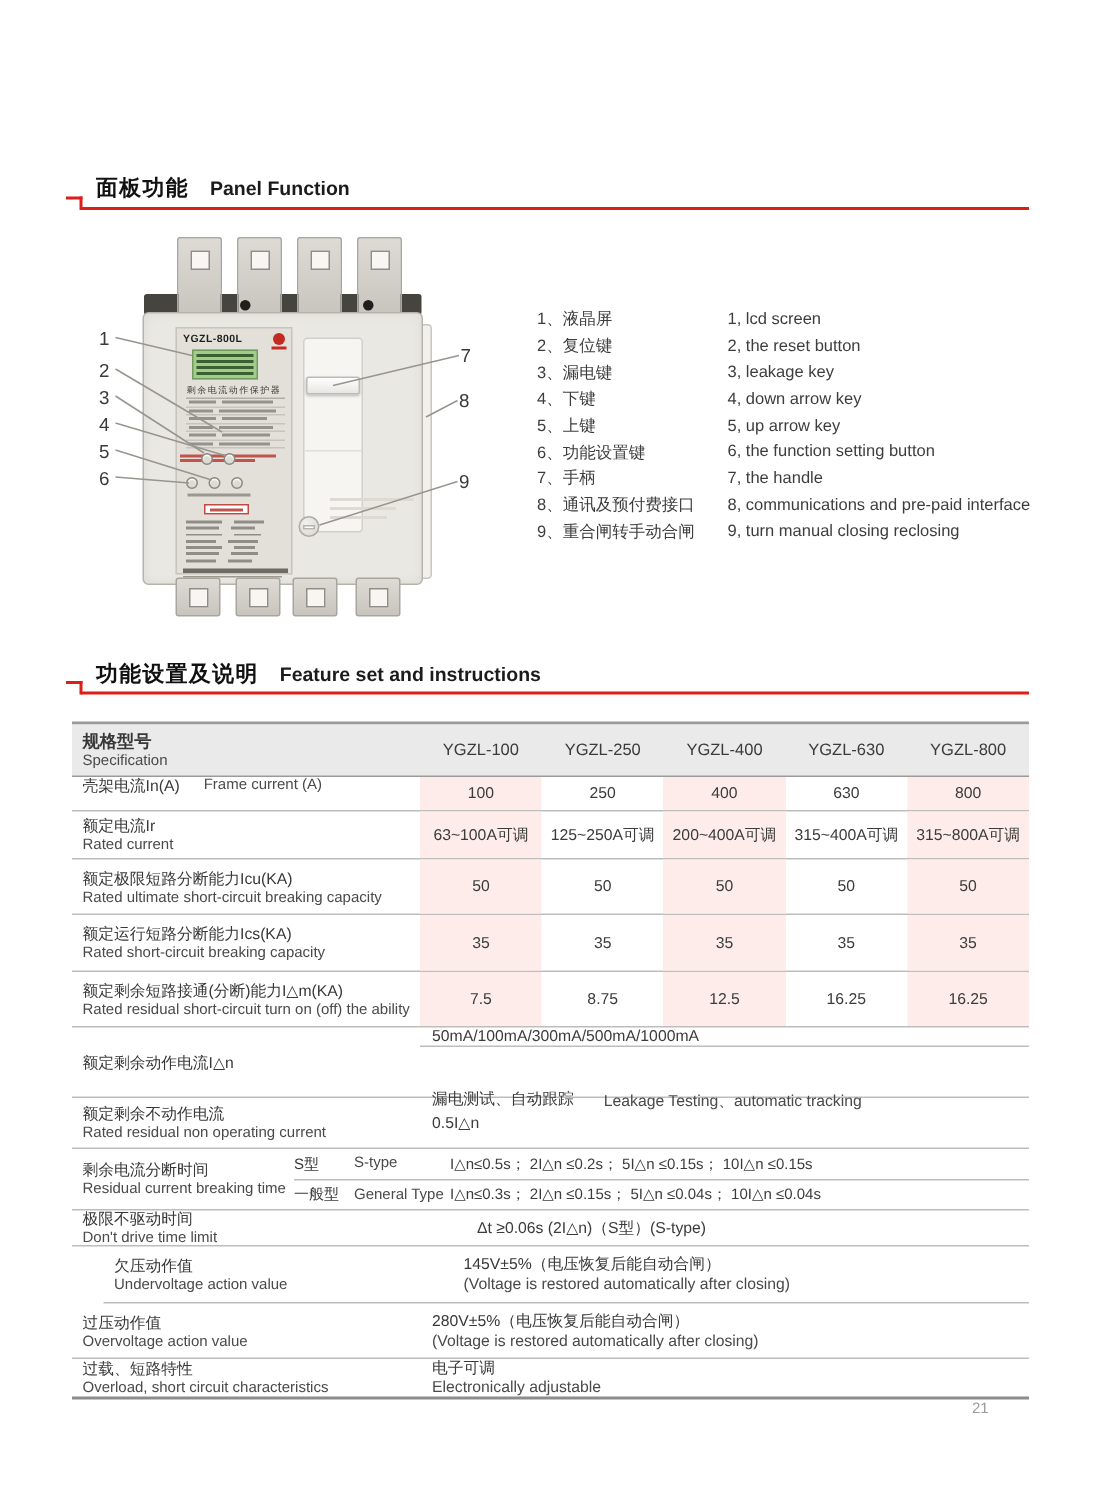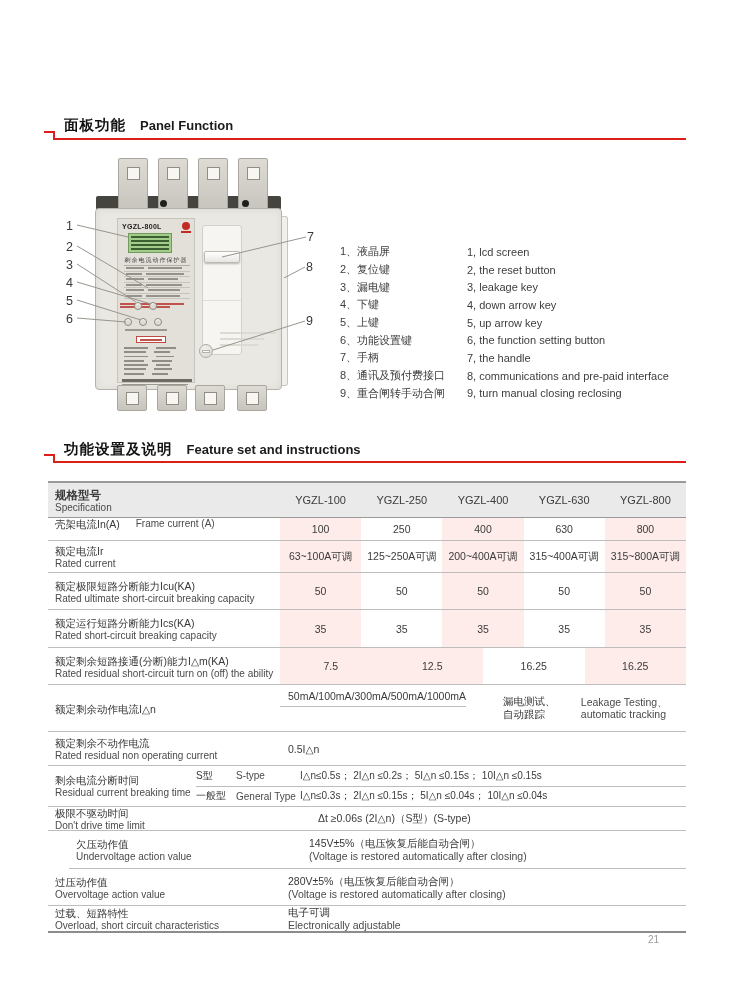--- a/index.html
+++ b/index.html
@@ -65,41 +65,41 @@
   .btn9 { position:absolute; left:139px; top:194px; width:14px; height:14px; border-radius:50%;
           background:radial-gradient(circle at 35% 30%, #f2f1ed, #d9d7d0); border:1px solid #acaaa3;
           display:flex; align-items:center; justify-content:center; }
   .btn9 i { display:block; width:8px; height:3px; background:#fcfcfa; border:1px solid #b5b3ac; }
   .emboss { position:absolute; left:160px; top:182px; width:58px; }
   .emboss i { display:block; height:2px; background:#dcdad3; margin-bottom:4px; }
   .callout { position:absolute; font-size:12.5px; color:#3a3a3a; }
   .lines-svg { position:absolute; left:0; top:0; }
 
   
-  .legend { position:absolute; left:340px; top:204px;margin-top:39px; }
+  .legend { position:absolute; left:358px; top:204px; }
   .legend-row { display:flex; height:17.7px; align-items:center; }
   .legend-zh { width:127px; font-size:11px; color:#3d3d3d; }
   .legend-en { font-size:11px; color:#3d3d3d; }
 
   
   .spec-table { position:absolute; left:48px; top:481px; width:638px;
                 border-top:2px solid #9a9a9a; border-bottom:2px solid #8c8c8c; }
   .trow { display:flex; border-bottom:1px solid #bdbdbd; }
   .trow:last-child { border-bottom:none; }
   .thead { background:#eaeaea; height:35px; border-bottom:1.5px solid #9a9a9a; }
   .tlabel { width:232px; padding:4px 4px 2px 7px; display:flex; flex-direction:column; justify-content:center; }
   .tlabel-inline { width:232px; padding-left:7px; display:flex; gap:16px; }
   .zh { font-size:10.5px; color:#383838; line-height:13px; }
   .en { font-size:10px; color:#4a4a4a; line-height:12px; }
   .tval { flex:1; display:flex; align-items:center; justify-content:center;
           font-size:10.5px; color:#3b3b3b; text-align:center; }
   .pink { background:#fdece9; }
   .thead .zh { font-size:11.5px; font-weight:bold; }
   .thead .tval { font-size:11px; }
-  .rspan { flex:1; display:flex; flex-direction:row;gap:29px; }
+  .rspan { flex:1; display:flex; flex-direction:column;gap:29px; }
   .r6a { height:22px; display:flex; align-items:center; padding-left:8px;
          border-bottom:1px solid #bdbdbd; font-size:10.5px; color:#3b3b3b; }
   .r6b { flex:1; display:flex; align-items:center; padding-left:8px; gap:20px;
          font-size:10.5px; color:#3b3b3b; }
   .spanval { flex:1; display:flex; align-items:center; padding-left:8px;
              font-size:10.5px; color:#3b3b3b; }
   .spanval2 { flex:1; display:flex; flex-direction:column; justify-content:center; padding-left:8px; }
   .r8main { width:148px; padding:3px 0 2px 7px; display:flex; flex-direction:column; justify-content:center; }
   .r8right { flex:1; display:flex; flex-direction:column; }
   .r8row { flex:1; display:flex; align-items:center; }
@@ -386,20 +386,21 @@
       <div class="tval">35</div>
       <div class="tval pink">35</div>
     </div>
 
     <div class="trow" style="height:37px;">
       <div class="tlabel">
         <span class="zh">额定剩余短路接通(分断)能力I△m(KA)</span>
         <span class="en">Rated residual short-circuit turn on (off) the ability</span>
       </div>
       <div class="tval pink">7.5</div>
+      <div class="tval">8.75</div>
       <div class="tval pink">12.5</div>
       <div class="tval">16.25</div>
       <div class="tval pink">16.25</div>
     </div>
 
     <div class="trow" style="height:47px;">
       <div class="tlabel">
         <span class="zh">额定剩余动作电流I△n</span>
       </div>
       <div class="rspan">

